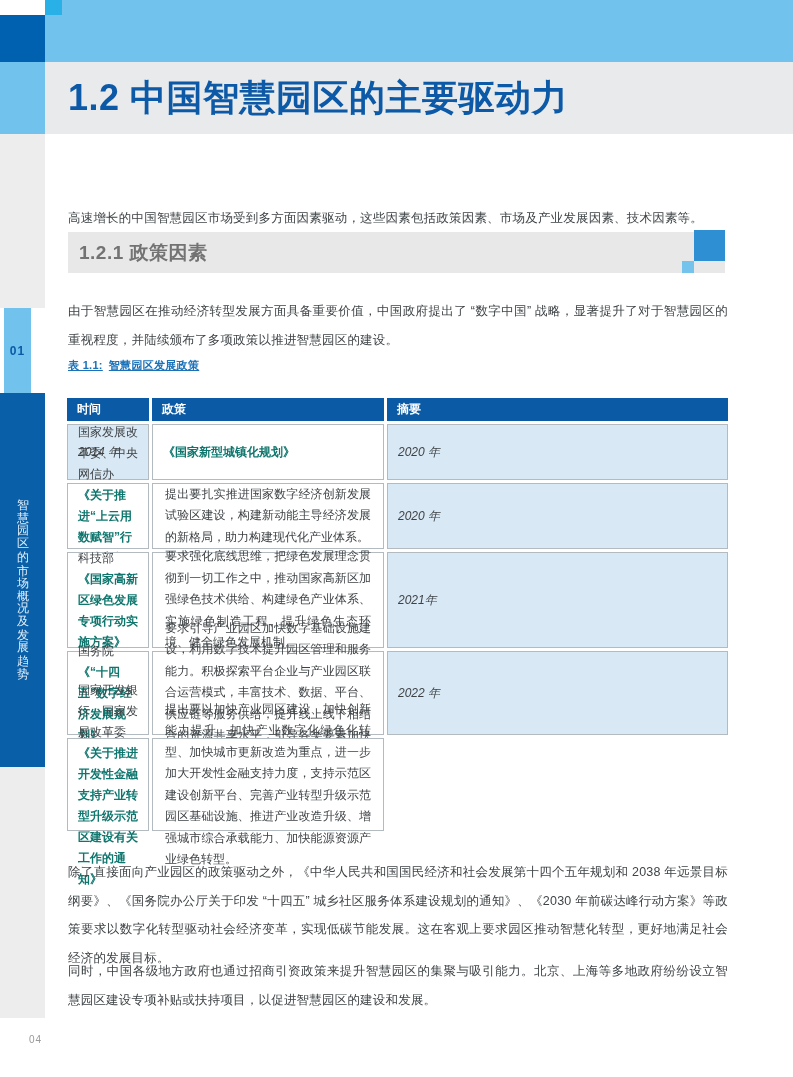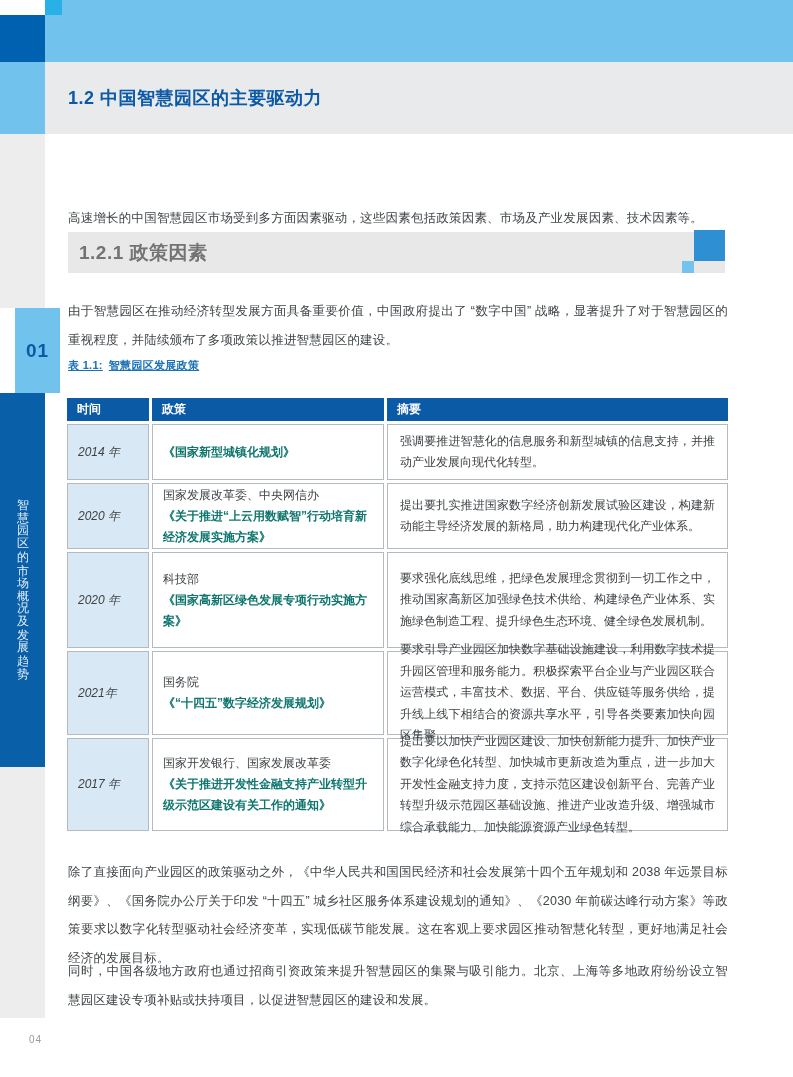--- a/index.html
+++ b/index.html
@@ -6,35 +6,35 @@
   .page{
     position:relative;width:793px;height:1077px;background:#ffffff;overflow:hidden;
     font-family:"Liberation Sans","DejaVu Sans",sans-serif;color:#3f4447;
   }
   
   .blk{position:absolute;}
   .rail-navy-sq{left:0;top:15px;width:45px;height:47px;background:#0061b0;}
   .rail-cyan-sq{left:45px;top:0;width:17px;height:15px;background:#29b1e7;}
   .rail-lightblue{left:0;top:62px;width:45px;height:72px;background:#71c2ed;}
   .rail-gray-top{left:0;top:134px;width:45px;height:174px;background:#ededee;}
-  .rail-badge{left:15px;top:308px;width:45px;height:85px;background:#71c2ed;
+  .rail-badge{left:4px;top:308px;width:27px;height:85px;background:#71c2ed;
     display:flex;align-items:center;justify-content:center;
-    color:#0b5aa6;font-size:19px;font-weight:bold;letter-spacing:1px;}
+    color:#0b5aa6;font-size:12px;font-weight:bold;letter-spacing:1px;}
   .rail-strip{left:0;top:393px;width:45px;height:374px;background:#0a5fa9;
     display:flex;align-items:center;justify-content:center;}
   .rail-strip span{
     writing-mode:vertical-rl;text-orientation:upright;
     color:#e3f0fa;font-size:12px;letter-spacing:13px;line-height:45px;}
   .rail-gray-bottom{left:0;top:767px;width:45px;height:251px;background:#ededee;}
   .page-num{position:absolute;left:29px;top:1034px;font-size:10px;color:#97999b;letter-spacing:1px;}
   
   .top-band{left:45px;top:0;width:748px;height:62px;background:#71c2ed;}
   .title-band{left:45px;top:62px;width:748px;height:72px;background:#e9eaeb;}
   .doc-title{position:absolute;left:68px;top:62px;height:72px;display:flex;align-items:center;
-    font-size:18px;font-weight:bold;color:#0b59a7;letter-spacing:0.5px;}
+    font-size:36px;font-weight:bold;color:#0b59a7;letter-spacing:0.5px;}
   
   .para{position:absolute;left:68px;width:660px;font-size:12.5px;line-height:28.5px;
     letter-spacing:0.2px;text-align:justify;color:#3f4447;}
   .p-intro{top:204px;}
   .p-lead{top:297px;}
   .p-after1{top:858px;}
   .p-after2{top:943px;margin-top:14px;}
   
   .sub-band{left:68px;top:232px;width:657px;height:41px;background:#e8e8e9;
     display:flex;align-items:center;}
@@ -94,23 +94,20 @@
 
   <div class="tbl">
     <div class="th">时间</div>
     <div class="th">政策</div>
     <div class="th">摘要</div>
 
     <div class="td time">2014 年</div>
     <div class="td policy">
       <div class="policy-title">《国家新型城镇化规划》</div>
     </div>
-    <div class="td summary">
-      <div>强调要推进智慧化的信息服务和新型城镇的信息支持，并推动产业发展向现代化转型。</div>
-    </div>
 
     <div class="td time">2020 年</div>
     <div class="td policy">
       <div>国家发展改革委、中央网信办</div>
       <div class="policy-title">《关于推进“上云用数赋智”行动培育新经济发展实施方案》</div>
     </div>
     <div class="td summary">
       <div>提出要扎实推进国家数字经济创新发展试验区建设，构建新动能主导经济发展的新格局，助力构建现代化产业体系。</div>
     </div>
 
@@ -125,21 +122,21 @@
 
     <div class="td time">2021年</div>
     <div class="td policy">
       <div>国务院</div>
       <div class="policy-title">《“十四五”数字经济发展规划》</div>
     </div>
     <div class="td summary">
       <div>要求引导产业园区加快数字基础设施建设，利用数字技术提升园区管理和服务能力。积极探索平台企业与产业园区联合运营模式，丰富技术、数据、平台、供应链等服务供给，提升线上线下相结合的资源共享水平，引导各类要素加快向园区集聚。</div>
     </div>
 
-    <div class="td time">2017 年</div>
+    <div class="td time">2022 年</div>
     <div class="td policy">
       <div>国家开发银行、国家发展改革委</div>
       <div class="policy-title">《关于推进开发性金融支持产业转型升级示范区建设有关工作的通知》</div>
     </div>
     <div class="td summary">
       <div>提出要以加快产业园区建设、加快创新能力提升、加快产业数字化绿色化转型、加快城市更新改造为重点，进一步加大开发性金融支持力度，支持示范区建设创新平台、完善产业转型升级示范园区基础设施、推进产业改造升级、增强城市综合承载能力、加快能源资源产业绿色转型。</div>
     </div>
   </div>
 
   <div class="para p-after1">除了直接面向产业园区的政策驱动之外，《中华人民共和国国民经济和社会发展第十四个五年规划和 2038 年远景目标纲要》、《国务院办公厅关于印发 “十四五” 城乡社区服务体系建设规划的通知》、《2030 年前碳达峰行动方案》等政策要求以数字化转型驱动社会经济变革，实现低碳节能发展。这在客观上要求园区推动智慧化转型，更好地满足社会经济的发展目标。</div>

